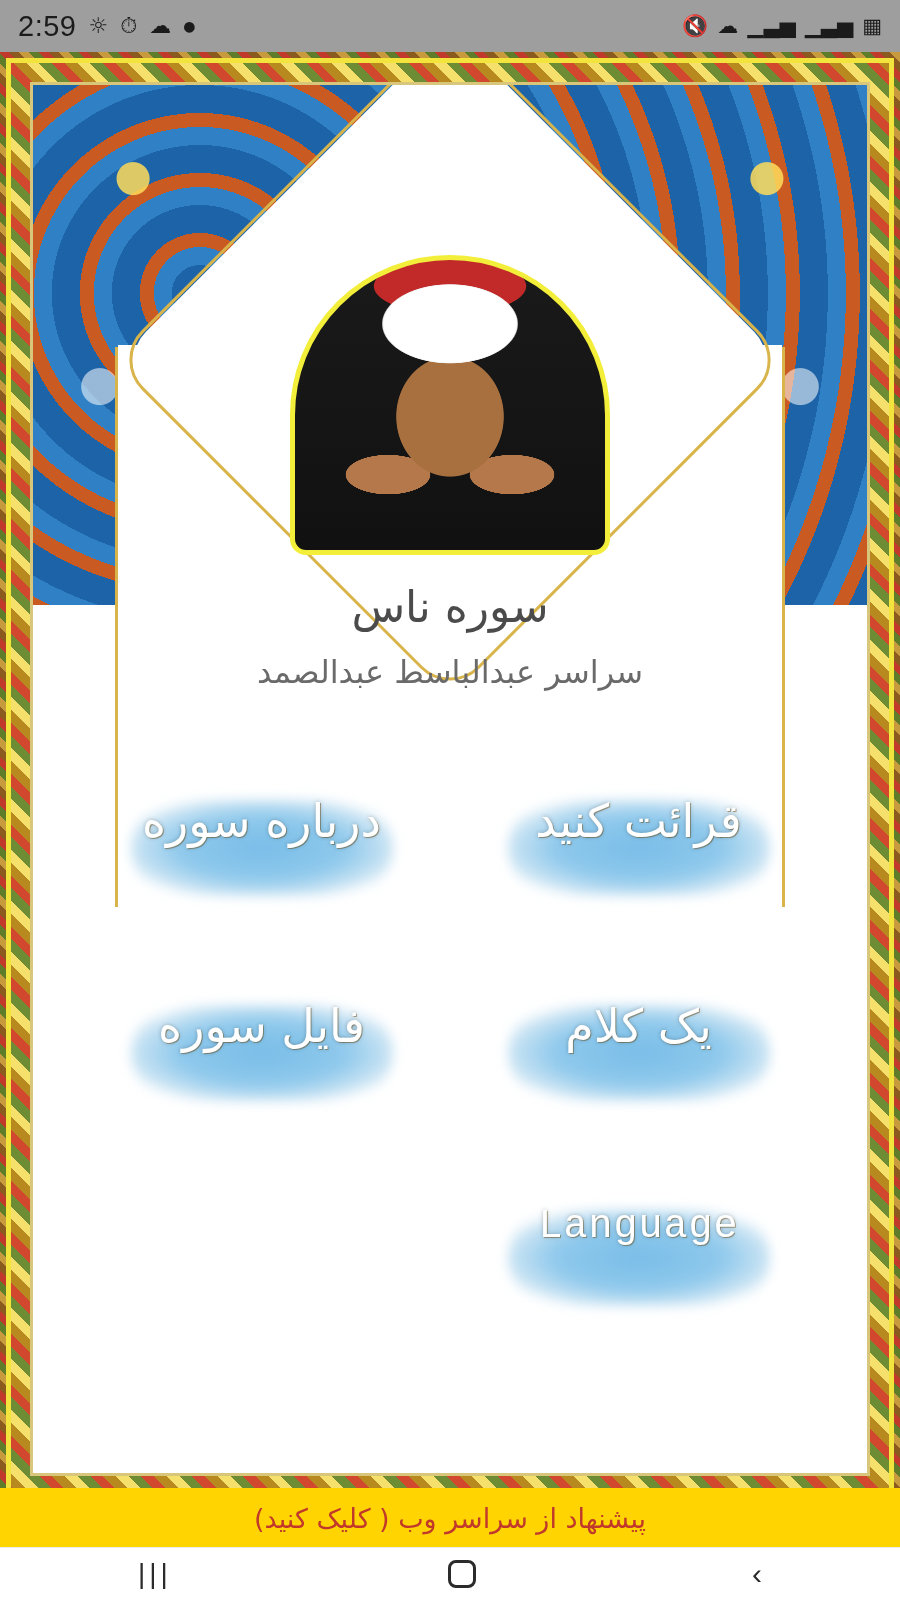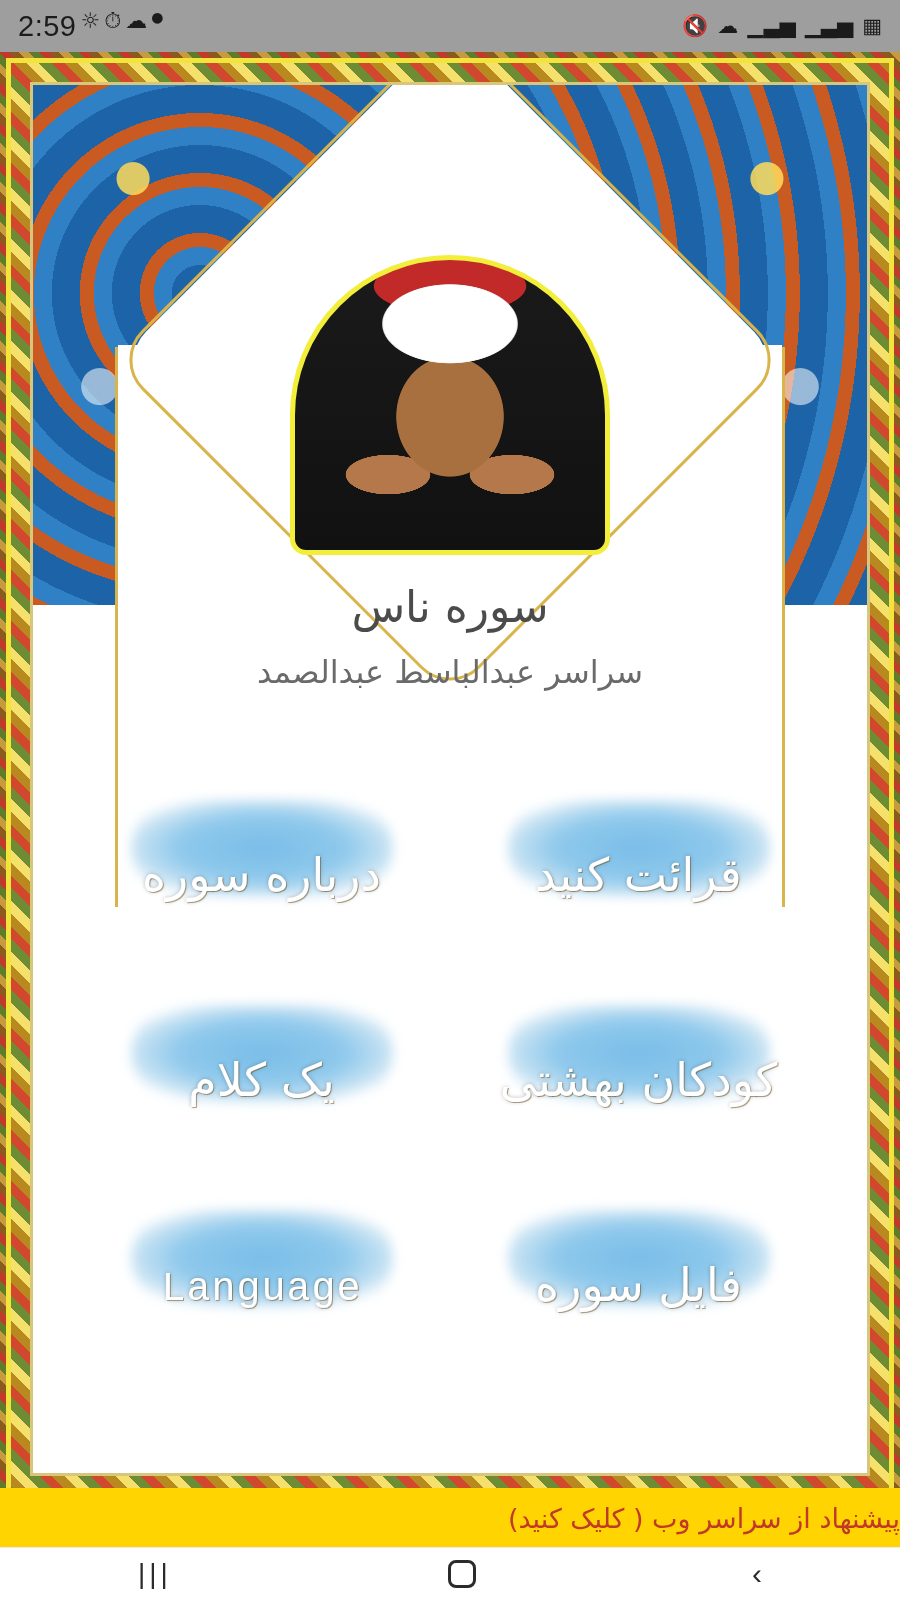--- a/index.html
+++ b/index.html
@@ -31,21 +31,22 @@
     background: #9e9e9e;
     display: flex;
     align-items: center;
     justify-content: space-between;
     padding: 0 18px;
     box-sizing: border-box;
     direction: ltr;
   }
   .status-left {
     display: flex;
-    gap: 4px;
+    align-items: center;
+    gap: 12px;
   }
   .status-clock {
     color: #1b1b1b;
     font-size: 29px;
     font-family: "Liberation Sans", sans-serif;
     letter-spacing: 0.5px;
   }
   .status-ico {
     color: #1b1b1b;
     font-size: 22px;
@@ -217,21 +218,21 @@
     grid-template-columns: 1fr 1fr;
     grid-auto-rows: 205px;
     justify-items: center;
     align-items: center;
   }
   .menu-btn {
     position: relative;
     width: 270px;
     height: 108px;
     display: flex;
-    align-items: flex-end;
+    align-items: flex-start;
     justify-content: center;
     cursor: pointer;
   }
   .menu-btn .glow {
     position: absolute;
     left: 50%;
     top: 50%;
     transform: translate(-50%, -50%);
     width: 262px;
     height: 96px;
@@ -259,20 +260,21 @@
   
   #ad-banner {
     position: absolute;
     bottom: 0;
     left: 0;
     width: 900px;
     height: 60px;
     background: #ffd400;
     display: flex;
     align-items: center;
+    justify-content: center;
     cursor: pointer;
   }
   #ad-banner span {
     color: #c0392b;
     font-size: 27px;
     font-family: "DejaVu Sans", sans-serif;
   }
 
   
   #nav-bar {
@@ -347,24 +349,20 @@
         <div class="menu-btn">
           <div class="glow"></div>
           <div class="lbl">قرائت کنید</div>
         </div>
 
         <div class="menu-btn">
           <div class="glow"></div>
           <div class="lbl">درباره سوره</div>
         </div>
 
-        <div class="menu-btn">
-          <div class="glow"></div>
-          <div class="lbl">کودکان بهشتی</div>
-        </div>
 
         <div class="menu-btn">
           <div class="glow"></div>
           <div class="lbl">یک کلام</div>
         </div>
 
         <div class="menu-btn">
           <div class="glow"></div>
           <div class="lbl">فایل سوره</div>
         </div>

